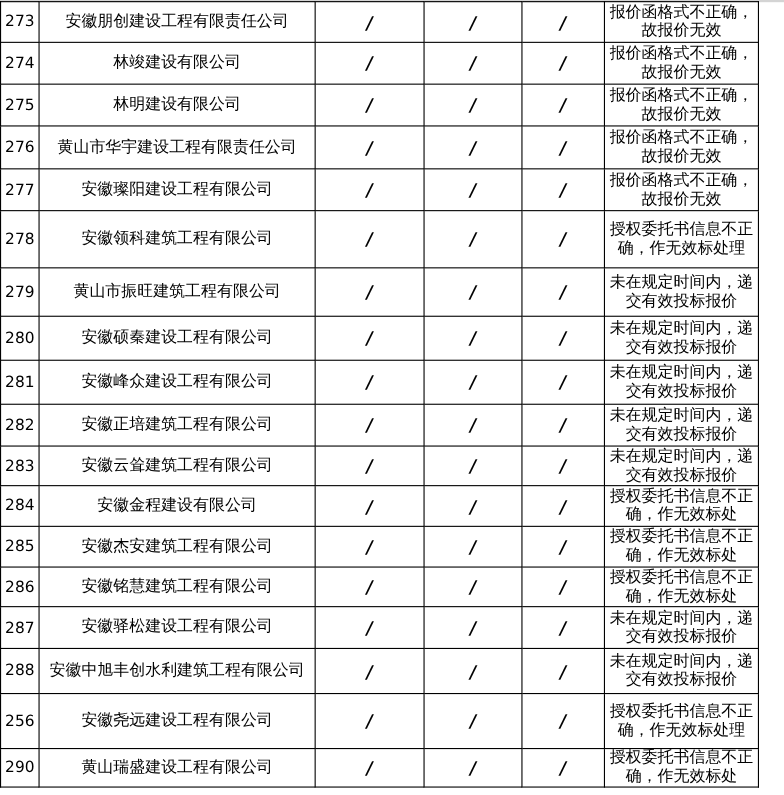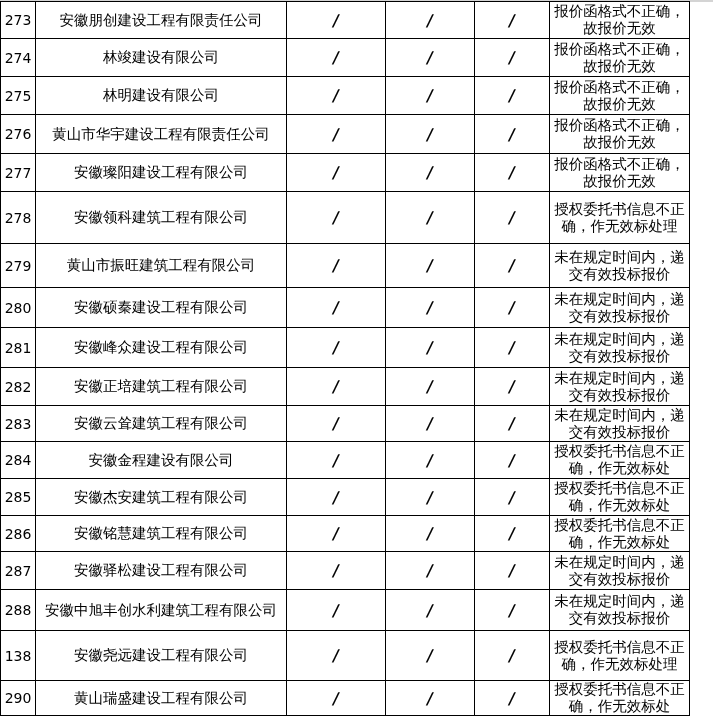--- a/index.html
+++ b/index.html
@@ -147,21 +147,21 @@
     </tr>
       <tr style="height: 41px; padding-left: 44px;">
       <td class="c-no">288</td>
       <td class="c-name">安徽中旭丰创水利建筑工程有限公司</td>
       <td class="c-a"><span class="slash">/</span></td>
       <td class="c-b"><span class="slash">/</span></td>
       <td class="c-c"><span class="slash">/</span></td>
       <td class="c-rem">未在规定时间内，递交有效投标报价</td>
     </tr>
       <tr style="height: 50px;">
-      <td class="c-no">138</td>
+      <td class="c-no">256</td>
       <td class="c-name">安徽尧远建设工程有限公司</td>
       <td class="c-a"><span class="slash">/</span></td>
       <td class="c-b"><span class="slash">/</span></td>
       <td class="c-c"><span class="slash">/</span></td>
       <td class="c-rem">授权委托书信息不正确，作无效标处理</td>
     </tr>
       <tr style="height: 35px;" class="dashed-top">
       <td class="c-no">290</td>
       <td class="c-name">黄山瑞盛建设工程有限公司</td>
       <td class="c-a"><span class="slash">/</span></td>

